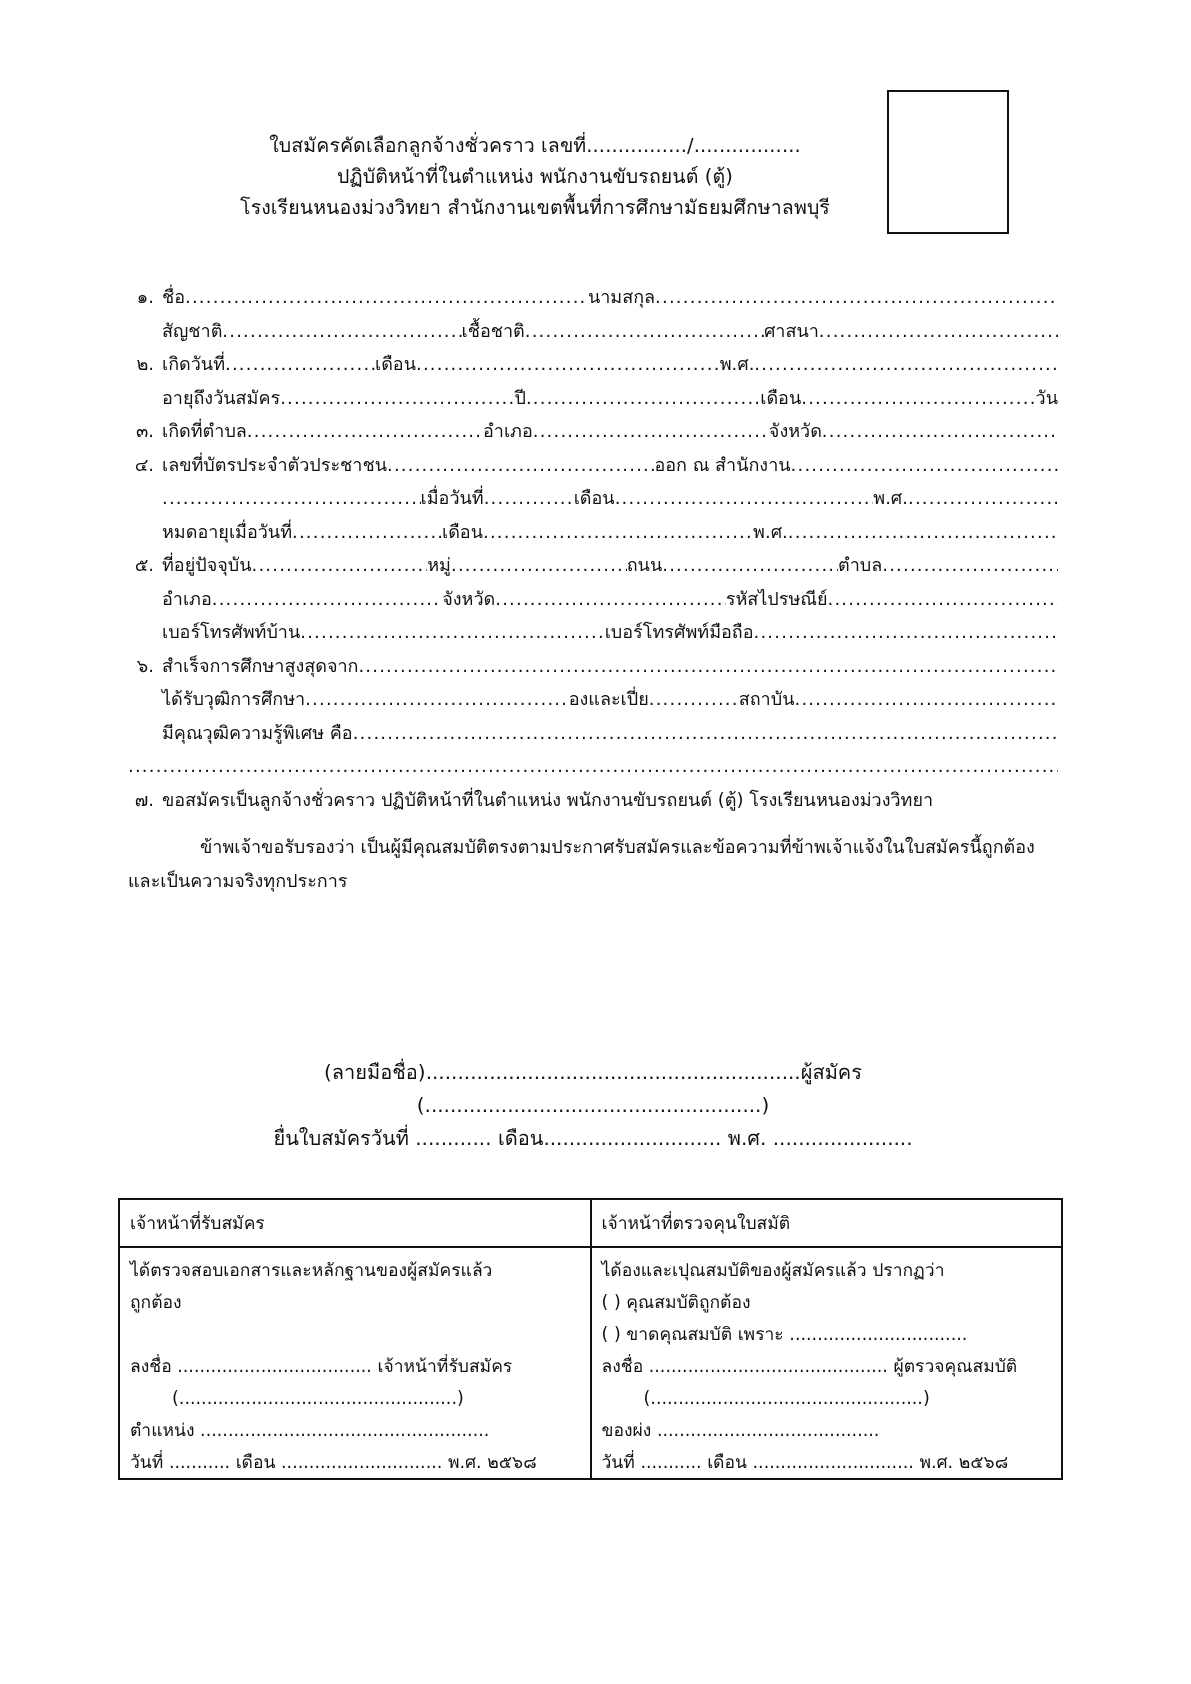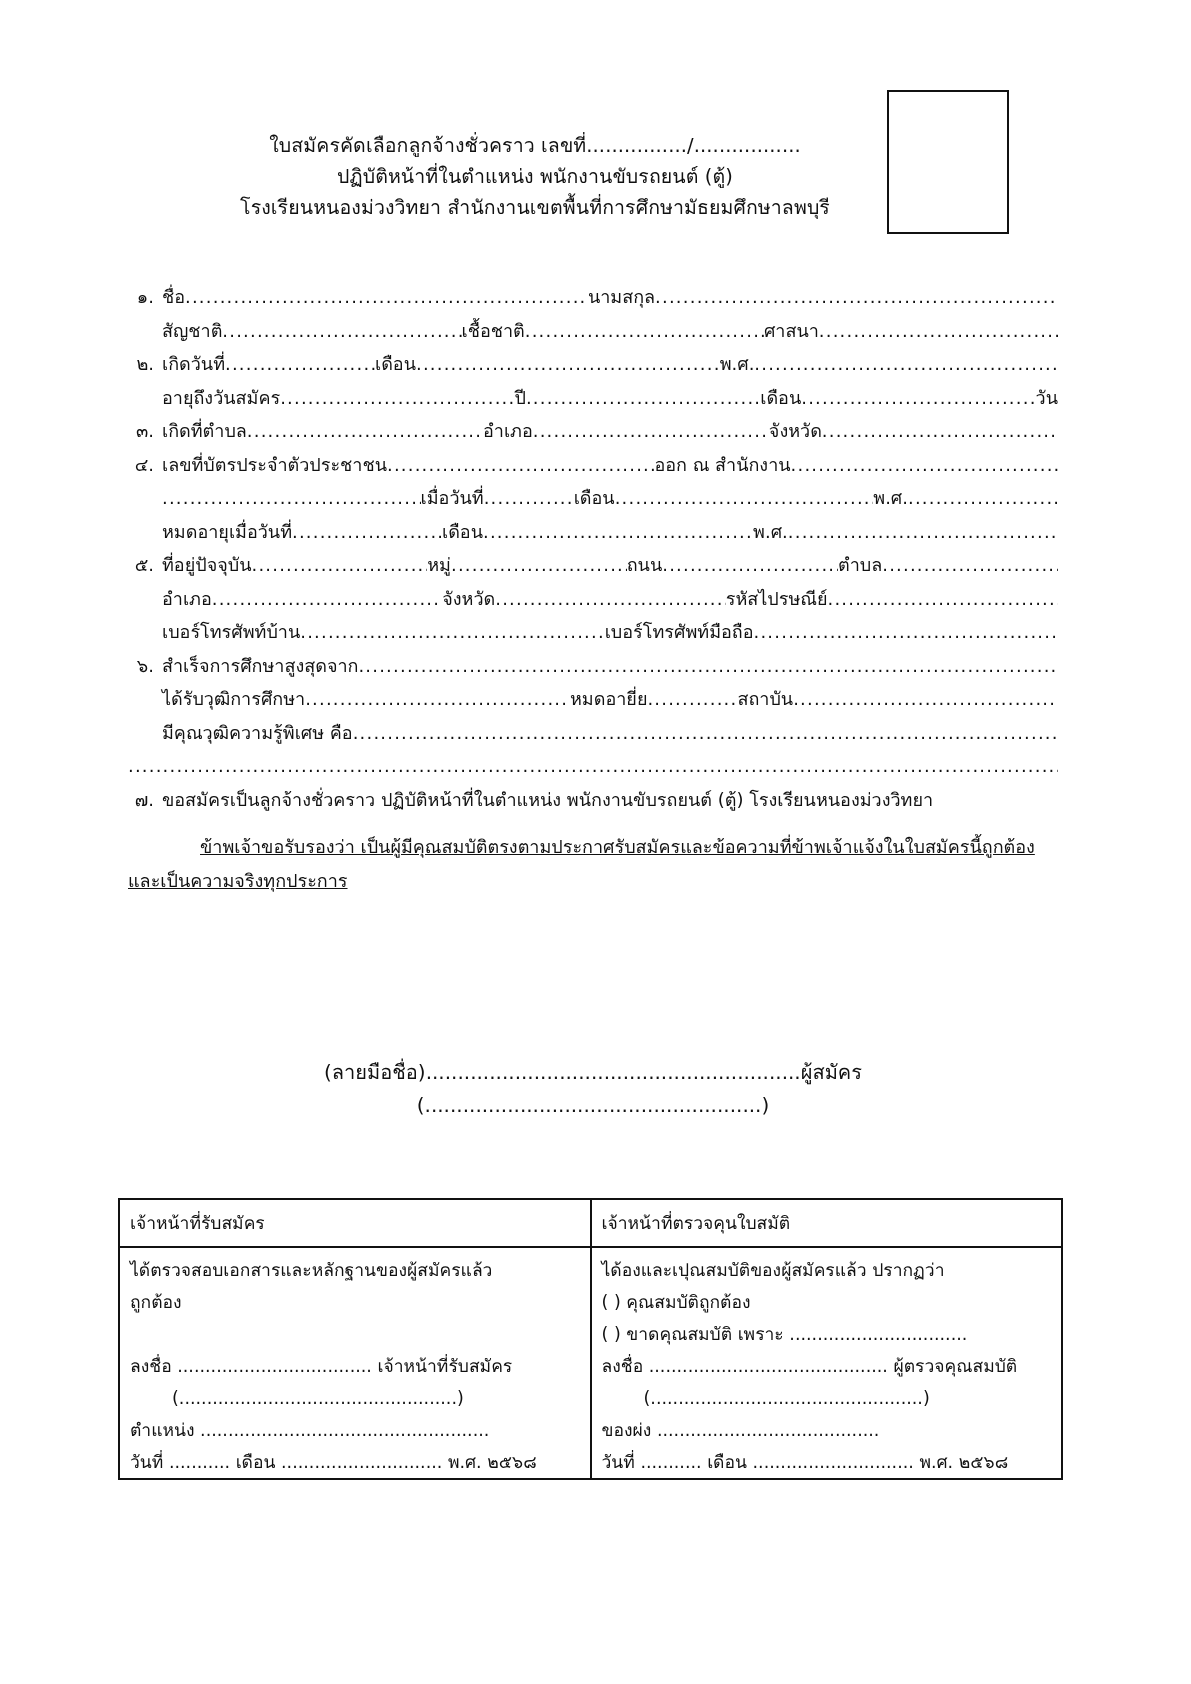--- a/index.html
+++ b/index.html
@@ -83,21 +83,21 @@
     color: #111;
   }
   .fill-sm { flex: 0 0 90px; overflow: hidden; letter-spacing: 1.2px; }
   .fill-md { flex: 0 0 150px; overflow: hidden; letter-spacing: 1.2px; }
 
   .para {
     font-size: 18px;
     line-height: 34px;
     white-space: normal;
   }
-  .para-indent { text-indent: 72px; text-decoration: underline; }
+  .para-indent { text-indent: 72px; }
 
   
   .sign {
     position: absolute;
     left: 128px;
     top: 1056px;
     width: 930px;
     font-size: 20px;
     line-height: 33px;
     text-align: center;
@@ -253,21 +253,21 @@
     <div class="row">
       <span class="num">๖.</span>
       <span class="lbl">สำเร็จการศึกษาสูงสุดจาก</span>
       <span class="dots">........................................................................................................................................................</span>
     </div>
 
     <div class="row">
       <span class="indent"></span>
       <span class="lbl">ได้รับวุฒิการศึกษา</span>
       <span class="dots">........................................................................................................................................................</span>
-      <span class="lbl">หมดอายี่ย</span>
+      <span class="lbl">องและเปี่ย</span>
       <span class="fill-sm">........................................................................................................................................................</span>
       <span class="lbl">สถาบัน</span>
       <span class="dots">........................................................................................................................................................</span>
     </div>
 
     <div class="row">
       <span class="indent"></span>
       <span class="lbl">มีคุณวุฒิความรู้พิเศษ คือ</span>
       <span class="dots">........................................................................................................................................................</span>
     </div>
@@ -283,20 +283,21 @@
 
     <div class="para para-indent" style="margin-top:14px;">ข้าพเจ้าขอรับรองว่า เป็นผู้มีคุณสมบัติตรงตามประกาศรับสมัครและข้อความที่ข้าพเจ้าแจ้งในใบสมัครนี้ถูกต้องและเป็นความจริงทุกประการ</div>
 
   </div>
 
   <div class="sign">
     <div class="line">
       <span>(ลายมือชื่อ)</span><span>...........................................................</span><span>ผู้สมัคร</span>
     </div>
     <div class="line">(.....................................................)</div>
+    <div class="line">ยื่นใบสมัครวันที่ ............ เดือน............................ พ.ศ. ......................</div>
   </div>
 
   <table class="officers">
     <tbody>
         <tr>
       <td class="head">เจ้าหน้าที่รับสมัคร</td>
       <td class="head">เจ้าหน้าที่ตรวจคุนใบสมัติ</td>
     </tr>
     <tr>
       <td>

